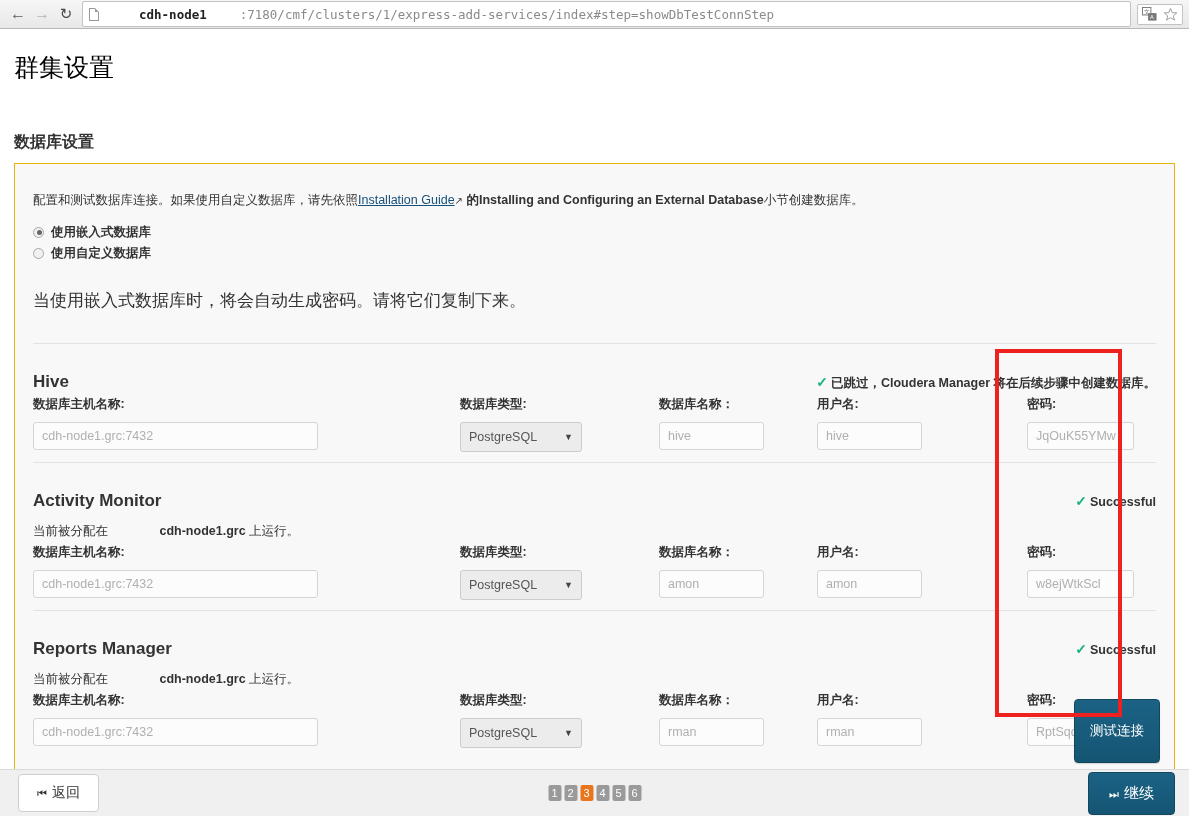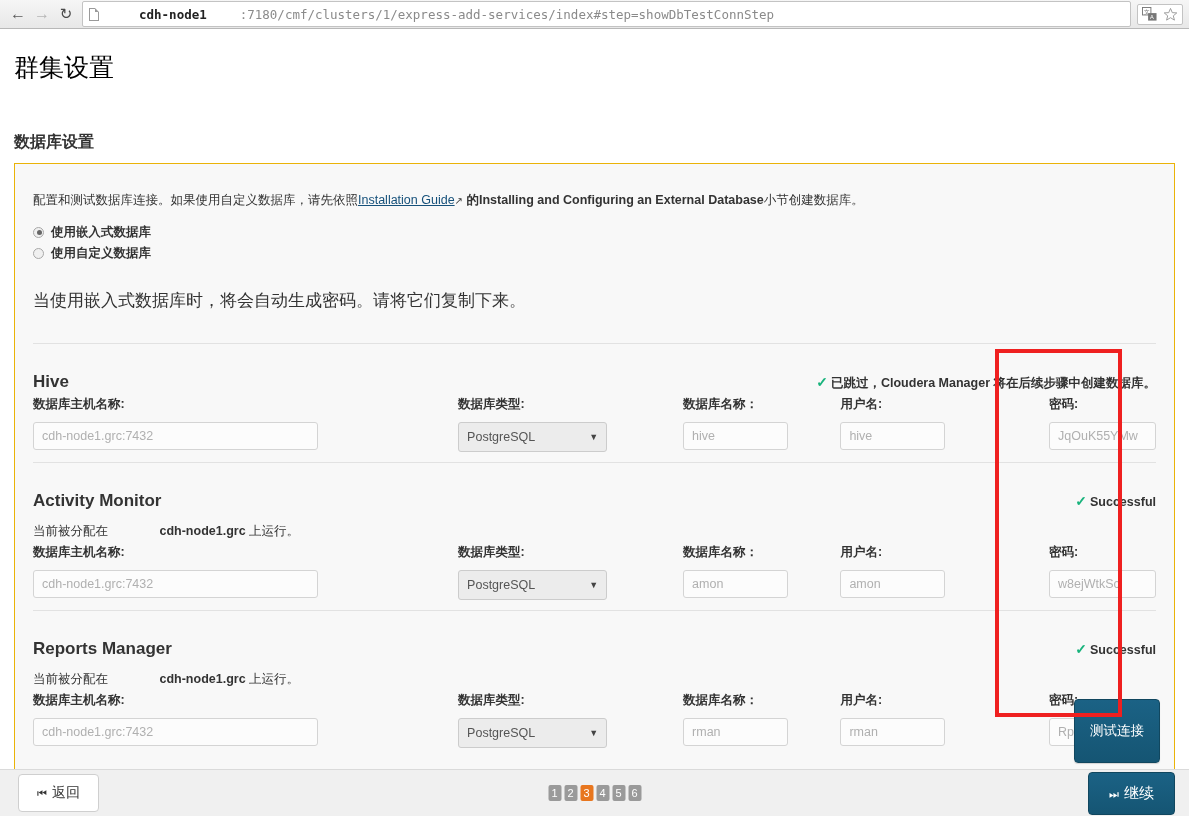--- a/index.html
+++ b/index.html
@@ -201,21 +201,21 @@
     background: #fcfcfc;
     font-size: 12.5px;
     color: #aaa;
     padding: 0 8px;
     font-family: "Liberation Sans", sans-serif;
     outline: none;
   }
   .txt-input::placeholder { color: #b0b0b0; }
   .sel {
     height: 30px;
-    width: 149px;
+    width: 122px;
     border: 1px solid #ccc;
     border-radius: 3px;
     background: #ececec;
     font-size: 12.5px;
     color: #555;
     padding: 0 8px;
     display: flex;
     align-items: center;
     justify-content: space-between;
     cursor: pointer;

